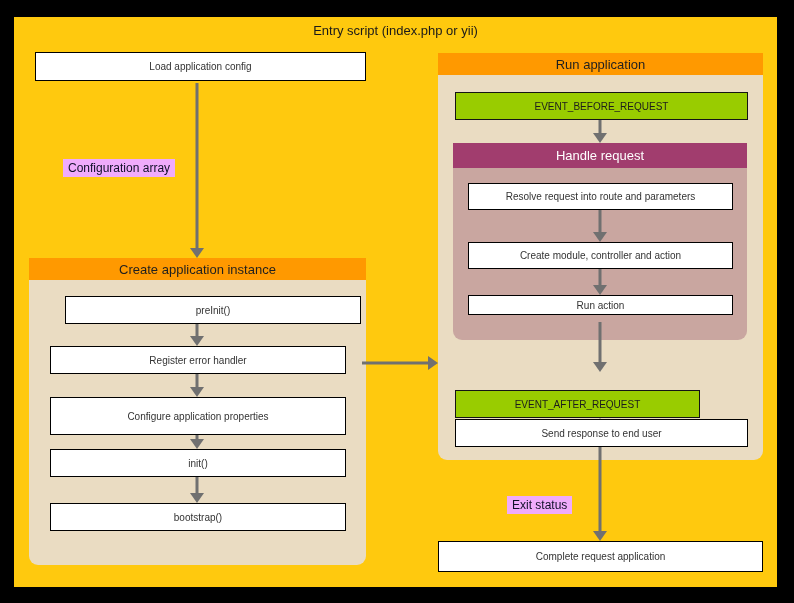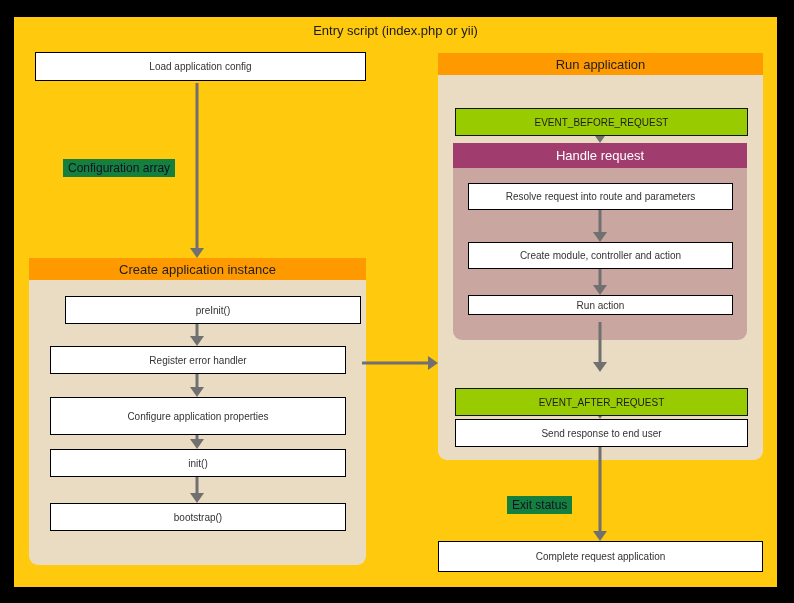--- a/index.html
+++ b/index.html
@@ -25,40 +25,39 @@
     display:flex; align-items:center; justify-content:center;
     font-size:10px; color:#333;
     box-sizing:border-box; text-align:center;
     z-index:3;
   }
   .event-box {
     background:#9C0;
     background:#99CC00;
     border:1px solid #141414;
     color:#1c1c1c;
-    margin-top:16px;
   }
   .section {
     position:absolute;
     background:#EADCC2;
     border-radius:0 0 9px 9px;
     z-index:1;
   }
   .section-header {
     position:absolute; left:0; top:0; width:100%;
     background:#FF9900; color:#1f1f1f;
     font-size:13px; text-align:center;
     display:flex; align-items:center; justify-content:center;
     box-sizing:border-box;
   }
   .handle-section { background:#C9A6A0; }
   .handle-section .section-header { background:#A13D6E; color:#ffffff; }
   .tag {
     position:absolute;
-    background:#15803d; color:#10102a;
+    background:#f0abfc; color:#10102a;
     font-size:12px; padding:2px 5px;
     z-index:4; white-space:nowrap;
   }
   .arr-v { position:absolute; width:16px; z-index:2; }
   .arr-v::before {
     content:""; position:absolute; left:50%; transform:translateX(-50%);
     top:0; bottom:8px; width:3px; background:#707070;
   }
   .arr-v::after {
     content:""; position:absolute; left:50%; transform:translateX(-50%); bottom:0;
@@ -124,21 +123,21 @@
 
   <div class="box" style="left:454px; top:166px; width:265px; height:27px;">Resolve request into route and parameters</div>
   <div class="arr-v" style="left:578px; top:193px; height:32px;"></div>
 
   <div class="box" style="left:454px; top:225px; width:265px; height:27px;">Create module, controller and action</div>
   <div class="arr-v" style="left:578px; top:252px; height:26px;"></div>
 
   <div class="box" style="left:454px; top:278px; width:265px; height:20px;">Run action</div>
   <div class="arr-v" style="left:578px; top:305px; height:50px;"></div>
 
-  <div class="box event-box" style="left:441px; top:355px; width:293px; height:28px;">EVENT_AFTER_REQUEST</div>
+  <div class="box event-box" style="left:441px; top:373px; width:245px; height:28px;">EVENT_AFTER_REQUEST</div>
   <div class="arr-v" style="left:578px; top:383px; height:19px;"></div>
 
   <div class="box" style="left:441px; top:402px; width:293px; height:28px;">Send response to end user</div>
 
   <div class="arr-v" style="left:578px; top:430px; height:94px;"></div>
 
   <div class="tag" style="left:493px; top:479px;">Exit status</div>
 
   <div class="box" style="left:424px; top:524px; width:325px; height:31px;">Complete request application</div>
 

